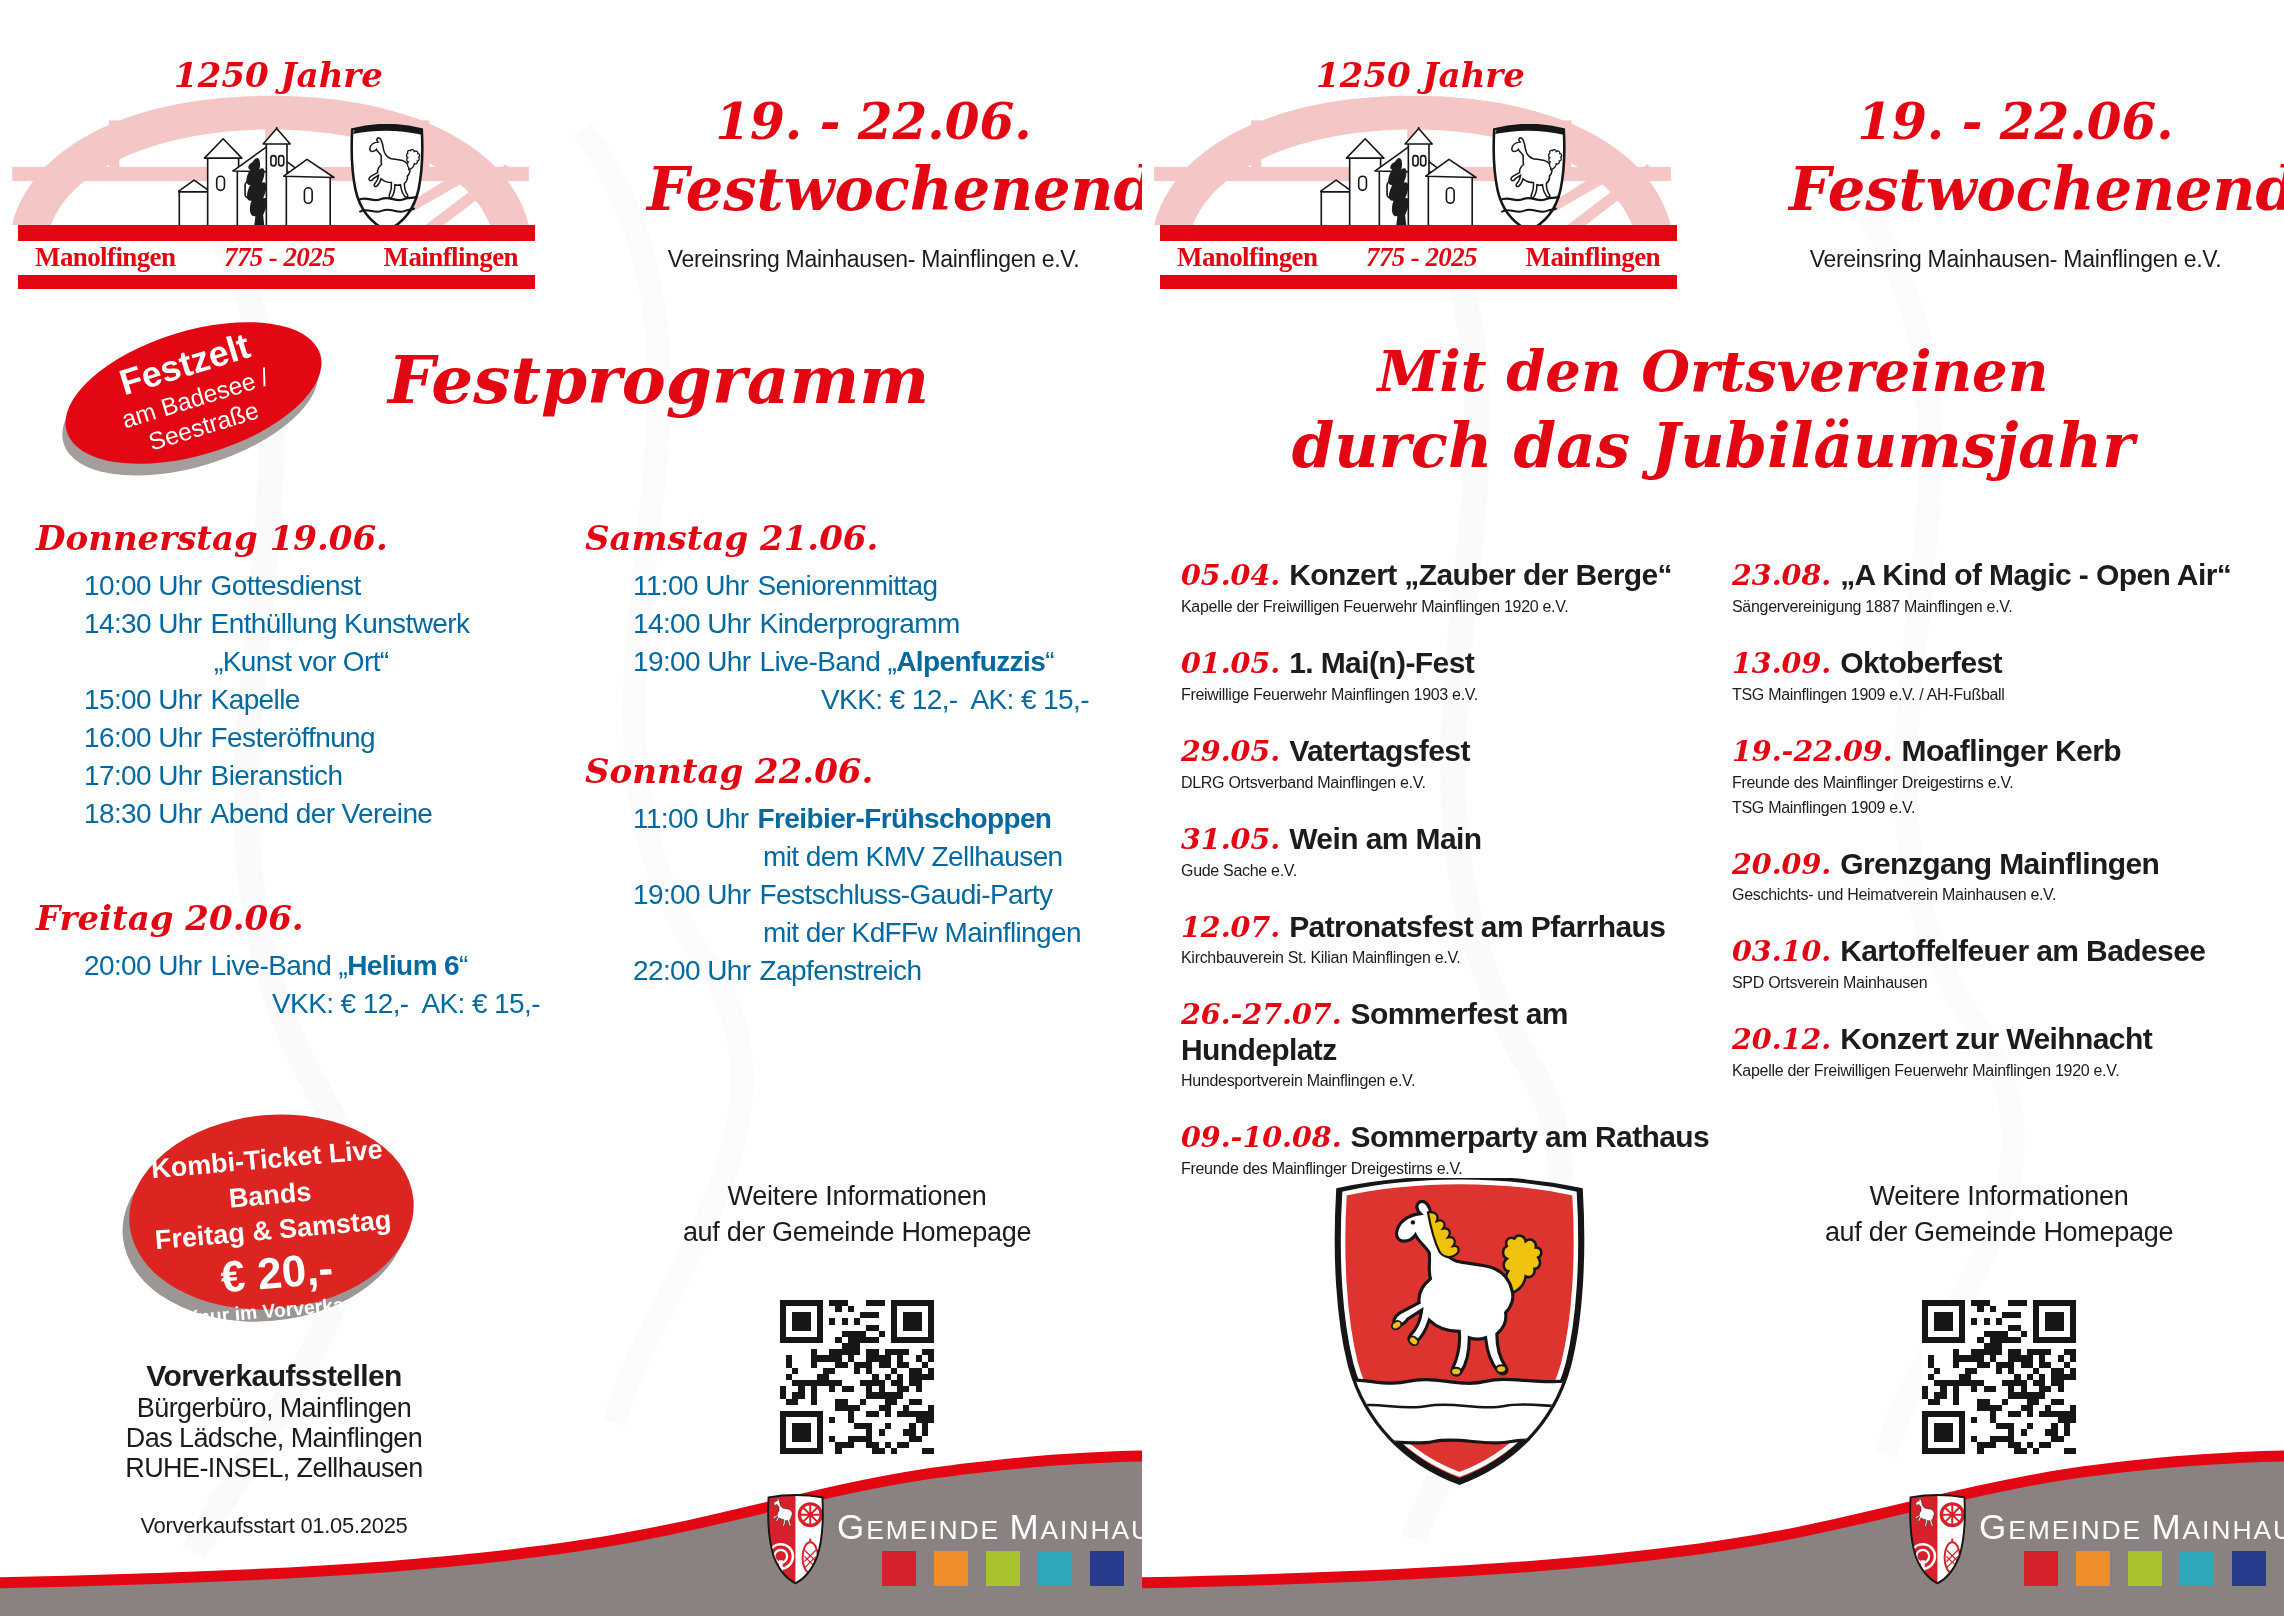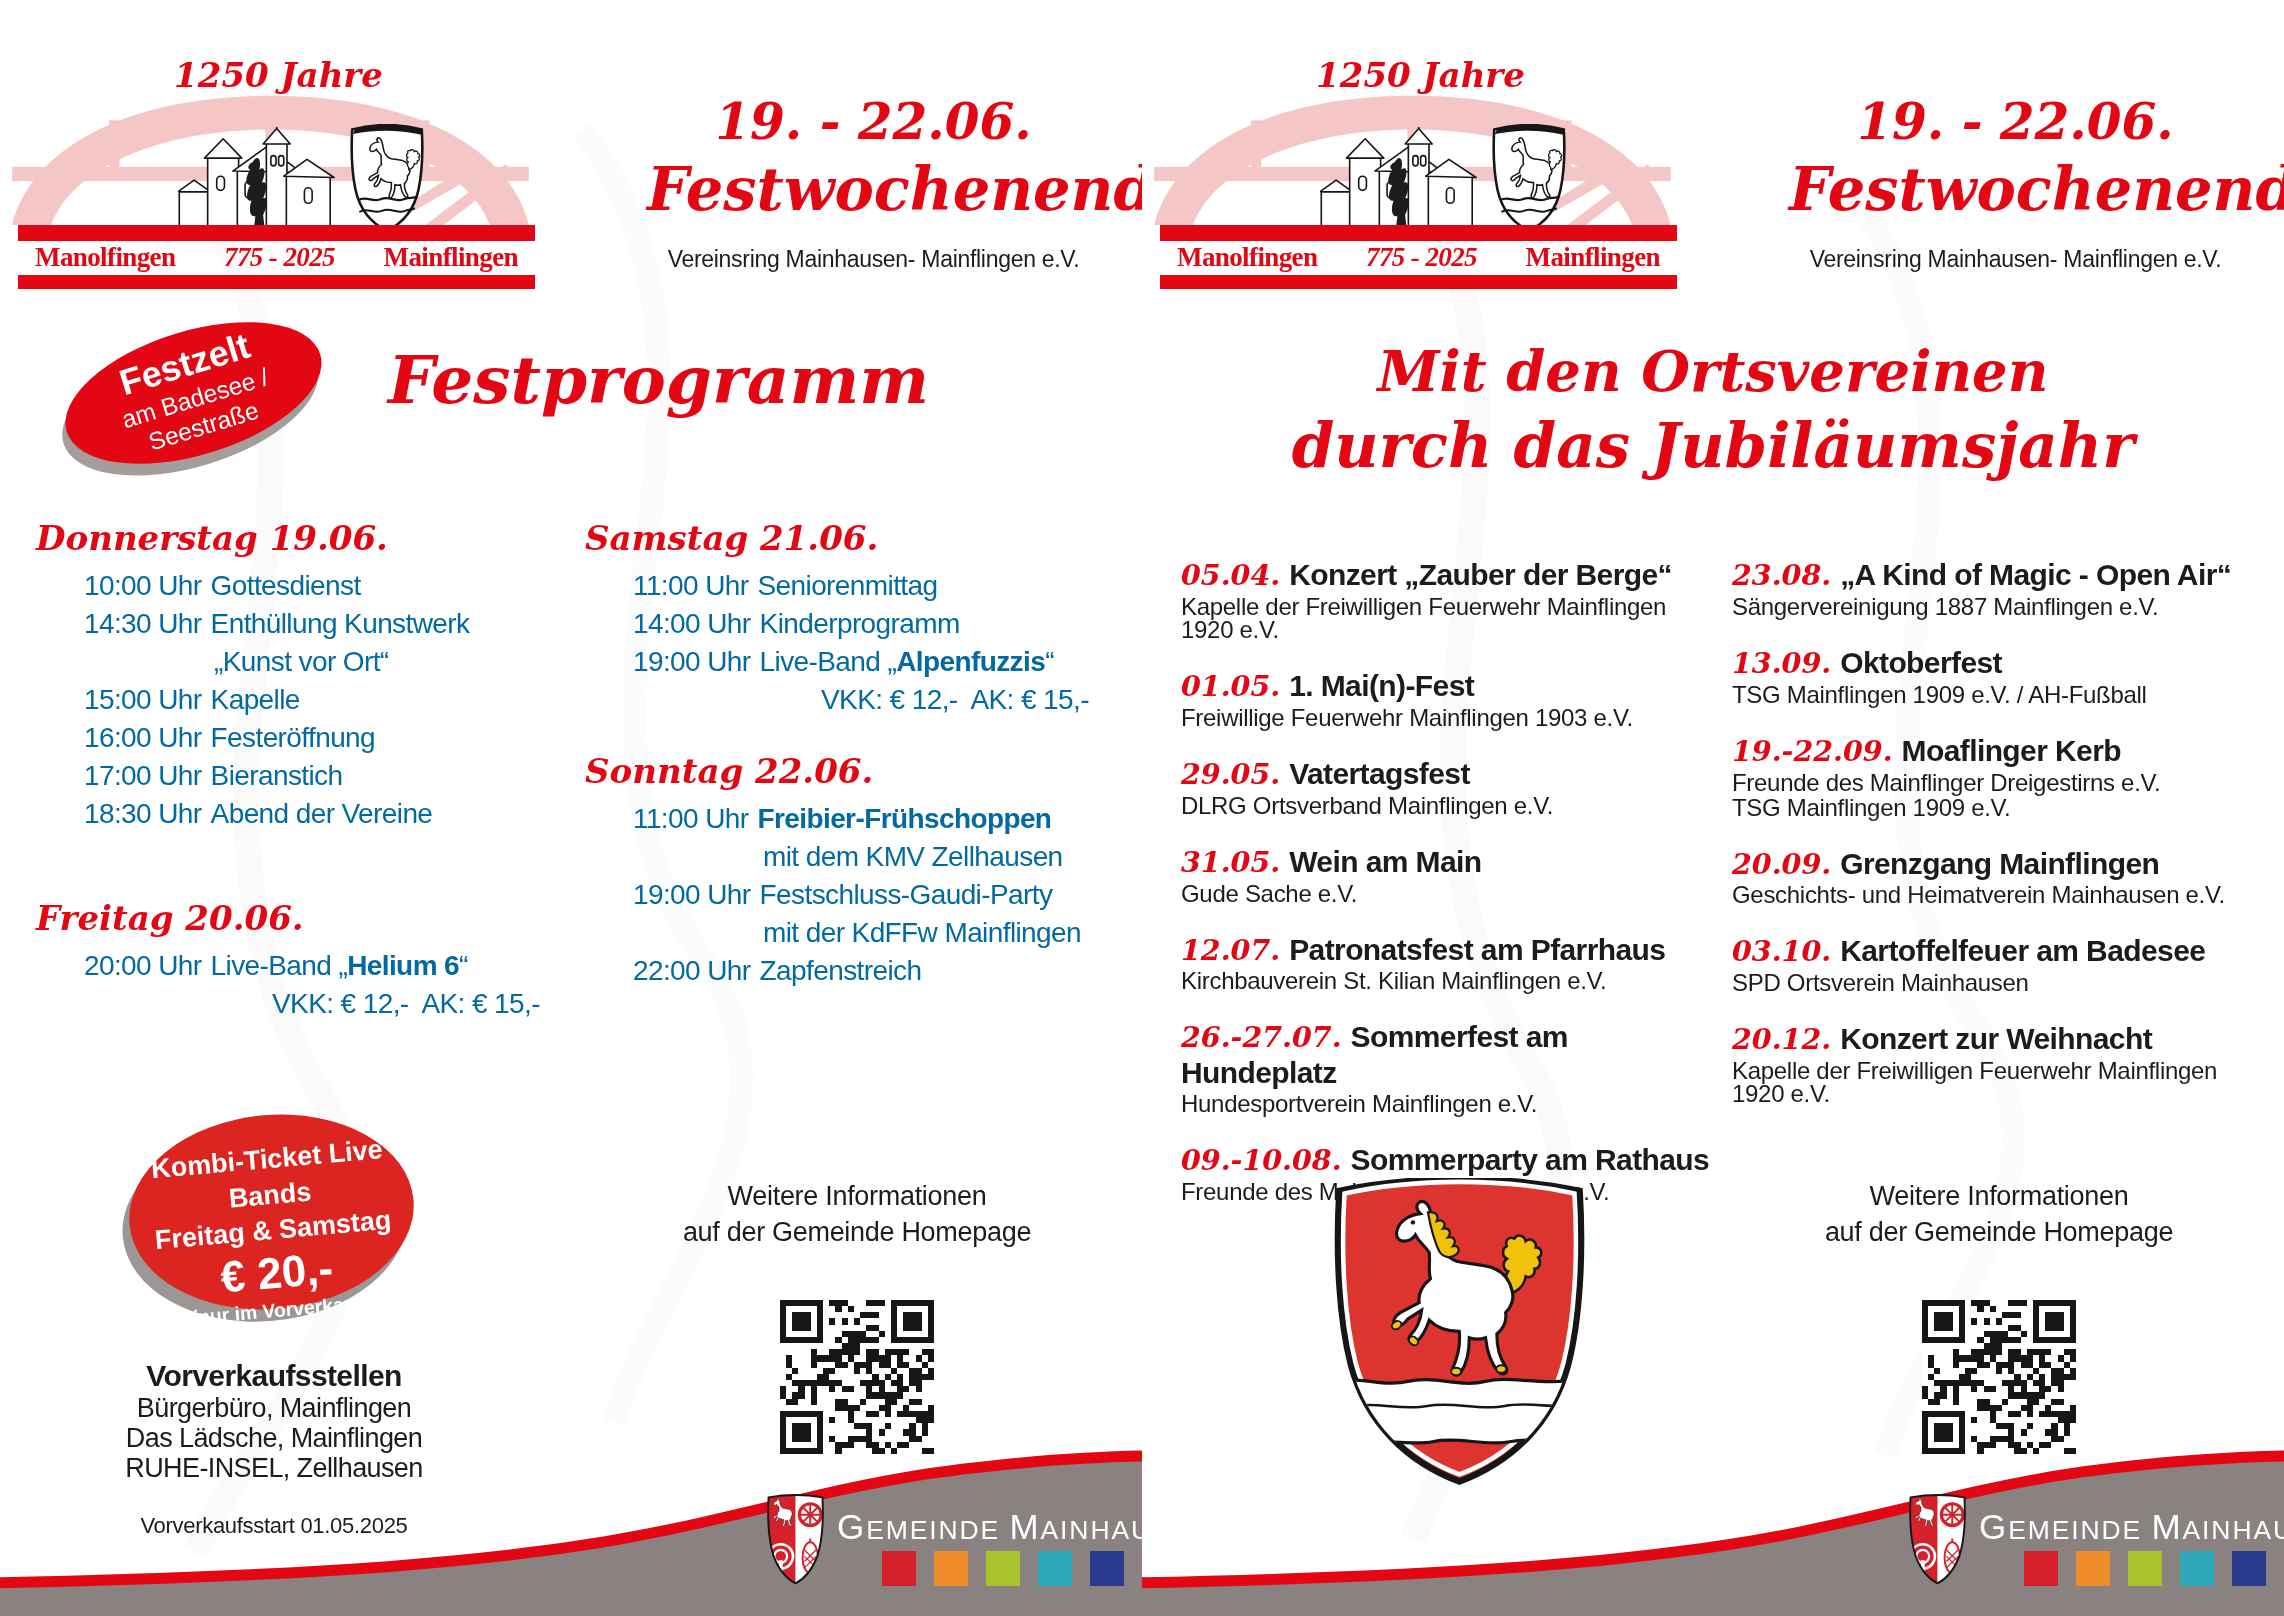--- a/index.html
+++ b/index.html
@@ -60,21 +60,21 @@
 
   
   .r-title{position:absolute;left:0;top:336px;width:1142px;text-align:center;}
   .r-title .t1{font-size:56px;line-height:71px;}
   .r-title .t2{font-size:61px;line-height:78px;}
   .events{position:absolute;top:557px;width:543px;display:flex;flex-direction:column;gap:27px;}
   .ev-col1{left:39px;} .ev-col2{left:590px;}
   .ev-head{font-size:30px;line-height:35px;color:#1c1c1c;letter-spacing:-0.6px;}
   .ev-head .ev-date{font-family:"DejaVu Serif",serif;font-style:italic;font-weight:bold;color:#e30613;font-size:28.5px;margin-right:9px;letter-spacing:0;}
   .ev-head .ev-name{font-weight:bold;}
-  .ev-org{font-size:24px;line-height:23px;color:#1c1c1c;letter-spacing:-0.3px;margin-top:1.9px;}
+  .ev-org{font-size:16px;line-height:23px;color:#1c1c1c;letter-spacing:-0.3px;margin-top:1.9px;}
   .big-shield{position:absolute;left:188px;top:1178px;}
 
   
   .footer-svg{position:absolute;left:0;top:1442px;}
   .arms{position:absolute;left:766px;top:1493px;}
   .brand{position:absolute;left:837px;top:1507px;width:304px;color:#fff;letter-spacing:1.9px;white-space:nowrap;}
   .brand .bg{font-size:35px;} .brand .sm{font-size:26.5px;}
   .squares{position:absolute;left:882px;top:1551px;display:flex;gap:18px;}
   .squares div{width:34px;height:35px;}
 </style>

